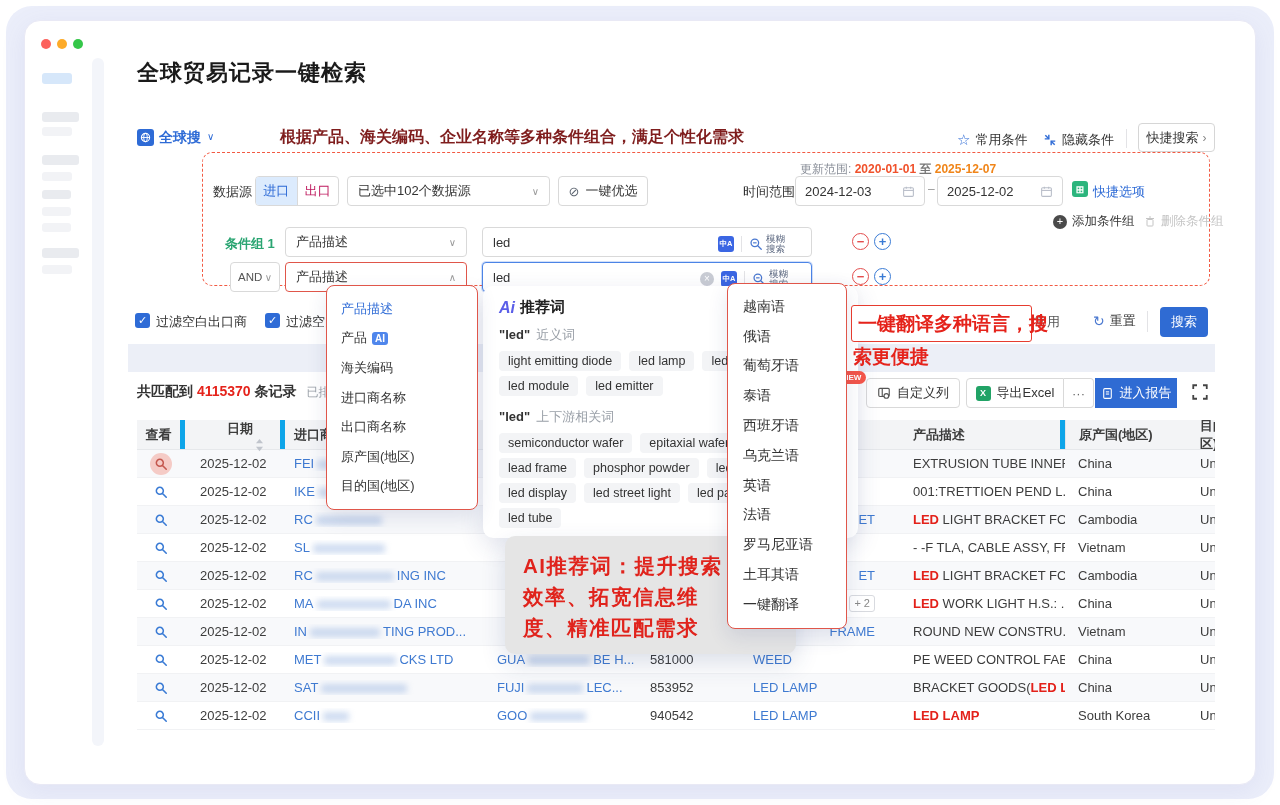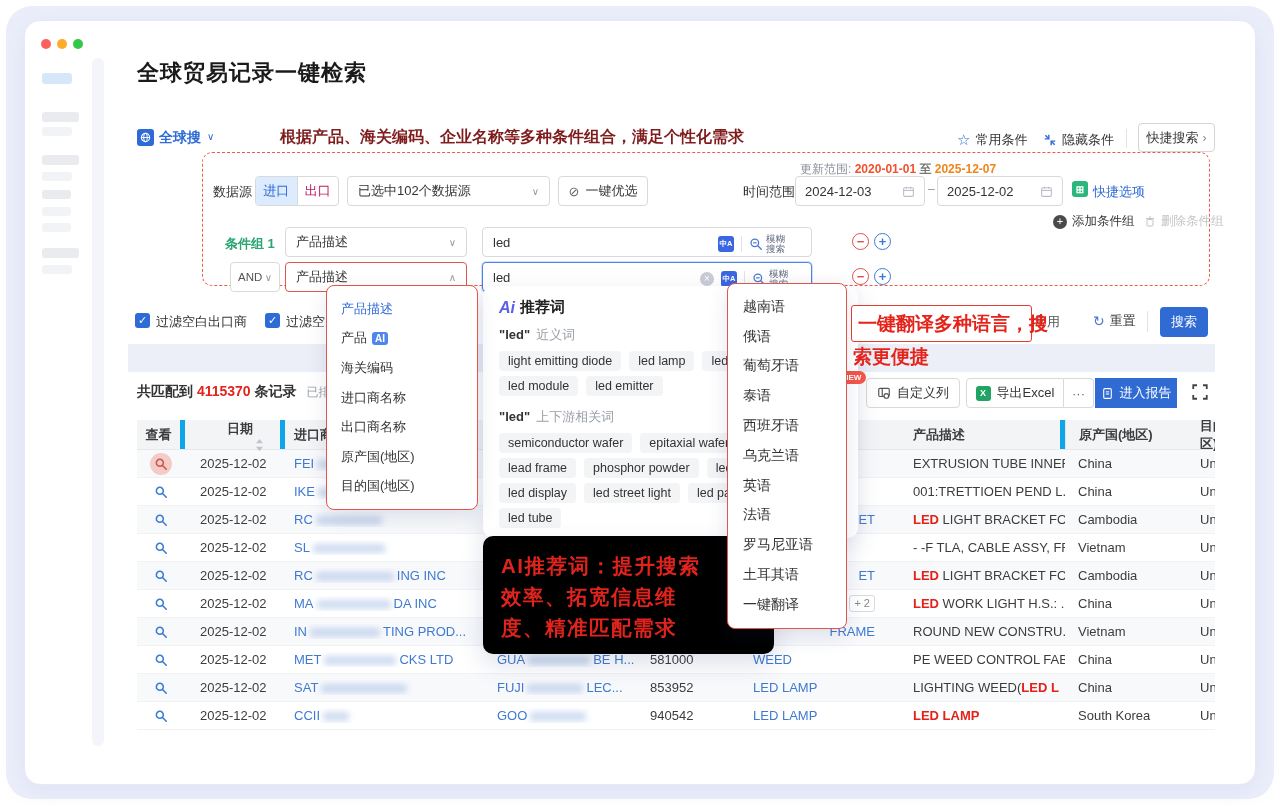--- a/index.html
+++ b/index.html
@@ -111,21 +111,21 @@
   
   .panelA { left:483px; top:286px; width:375px; height:252px; background:#fff; border-radius:10px; box-shadow:0 8px 24px rgba(40,60,120,.14); z-index:20; padding:12px 16px; overflow:hidden; }
   .ai-head { display:flex; align-items:center; gap:5px; }
   .ai-logo { font-size:16px; font-weight:700; font-style:italic; color:#5b5fe8; }
   .ai-title { font-size:15px; font-weight:700; color:#222; }
   .sec-lb { margin-top:9px; font-size:13px; }
   .sec-lb .kw { font-weight:700; color:#333; } .sec-lb .rest { color:#9aa0a8; margin-left:6px; }
   .tags { margin-top:7px; display:flex; flex-wrap:wrap; gap:5px 8px; }
   .tag { background:#f3f4f6; border-radius:4px; padding:3px 9px; font-size:12.5px; color:#333; white-space:nowrap; }
 
-  .cardB { left:483px; top:536px; width:291px; height:118px; background:#000000; border-radius:10px; box-shadow:0 10px 24px rgba(40,60,120,.16); z-index:20; padding:14px 18px; }
+  .cardB { left:505px; top:536px; width:291px; height:118px; background:#e5e5e5; border-radius:10px; box-shadow:0 10px 24px rgba(40,60,120,.16); z-index:20; padding:14px 18px; }
   .cardB .ln { font-size:20.5px; font-weight:700; color:#e0231c; line-height:31px; letter-spacing:1.5px; white-space:nowrap; }
 
   .dd { background:#fff; border:1.4px solid #e0564a; border-radius:8px; box-shadow:0 8px 20px rgba(40,60,120,.12); padding:8px 0; }
   .field-dd { left:326px; top:285px; width:152px; z-index:30; }
   .field-dd .it { height:29.6px; display:flex; align-items:center; padding-left:14px; font-size:13px; color:#333; }
   .field-dd .it.on { color:#2e6bd6; }
   .ai-badge { margin-left:5px; background:#4f86ec; color:#fff; border-radius:3px; font-size:10px; padding:1px 3px; font-weight:700; }
   .lang-dd { left:727px; top:283px; width:120px; z-index:40; }
   .lang-dd .it { height:29.8px; display:flex; align-items:center; padding-left:15px; font-size:14px; color:#333; }
 
@@ -550,21 +550,21 @@
             </svg>
           </span>
         </div>
         <div class="c1 cell">2025-12-02</div>
         <div class="c2 cell"><span class="link"><span>SAT</span><span class="bmid" style="width: 86px;"></span></span></div>
         <div class="c3 cell"><span class="link"><span>FUJI</span><span class="bmid" style="width: 56px;"></span><span>LEC...</span></span></div>
         <div class="c4 cell">853952</div>
         <div class="c5 cell">
           <span class="link">LED LAMP</span>
         </div>
-        <div class="c6 cell"><span>LIGHTING WEED(</span><span class="hlred">LED L</span></div>
+        <div class="c6 cell"><span>BRACKET GOODS(</span><span class="hlred">LED L</span></div>
         <div class="c7 cell">China</div>
         <div class="c8 cell">Un</div>
       </div>
       <div class="trow">
         <div class="c0 viewq">
           <span class="qwrap">
             <svg width="14" height="14" viewBox="0 0 24 24">
               <circle cx="10" cy="10" r="6" fill="none" stroke="#3a7bd5" stroke-width="2.6"></circle>
               <line x1="15" y1="15" x2="21" y2="21" stroke="#3a7bd5" stroke-width="2.6" stroke-linecap="round"></line>
             </svg>

